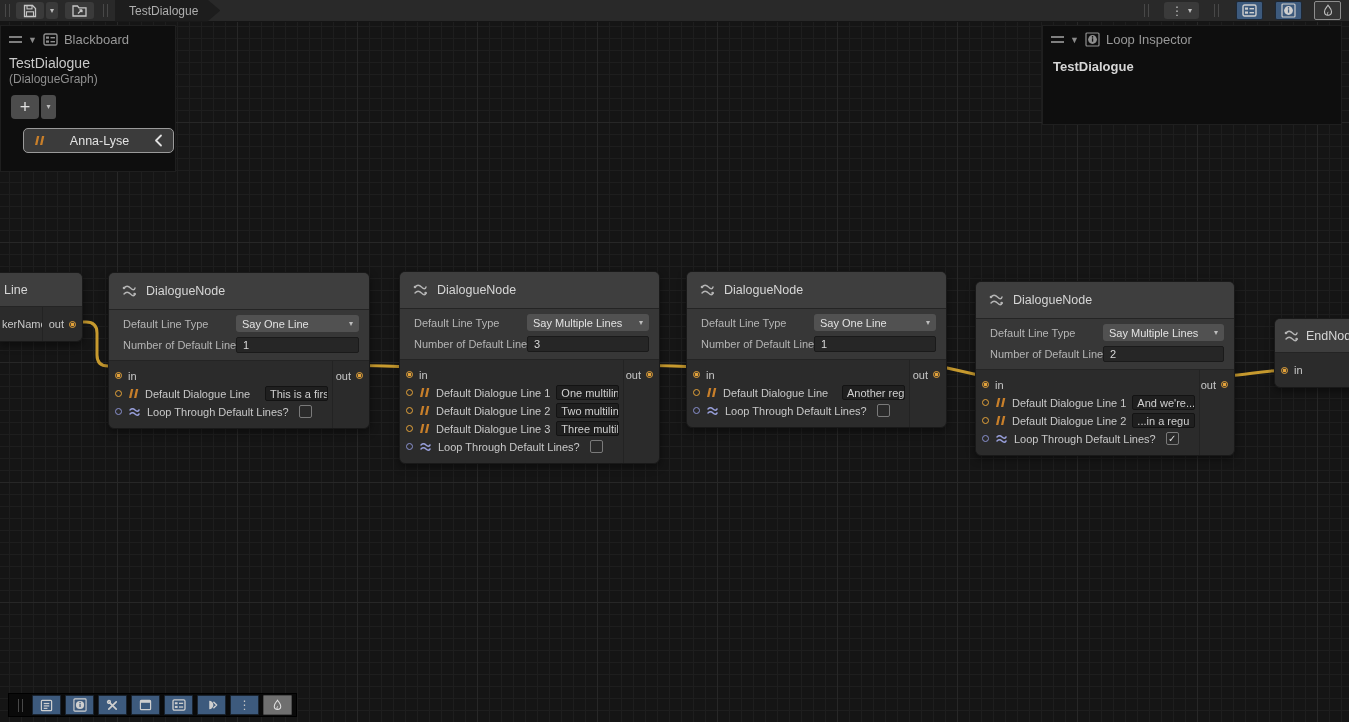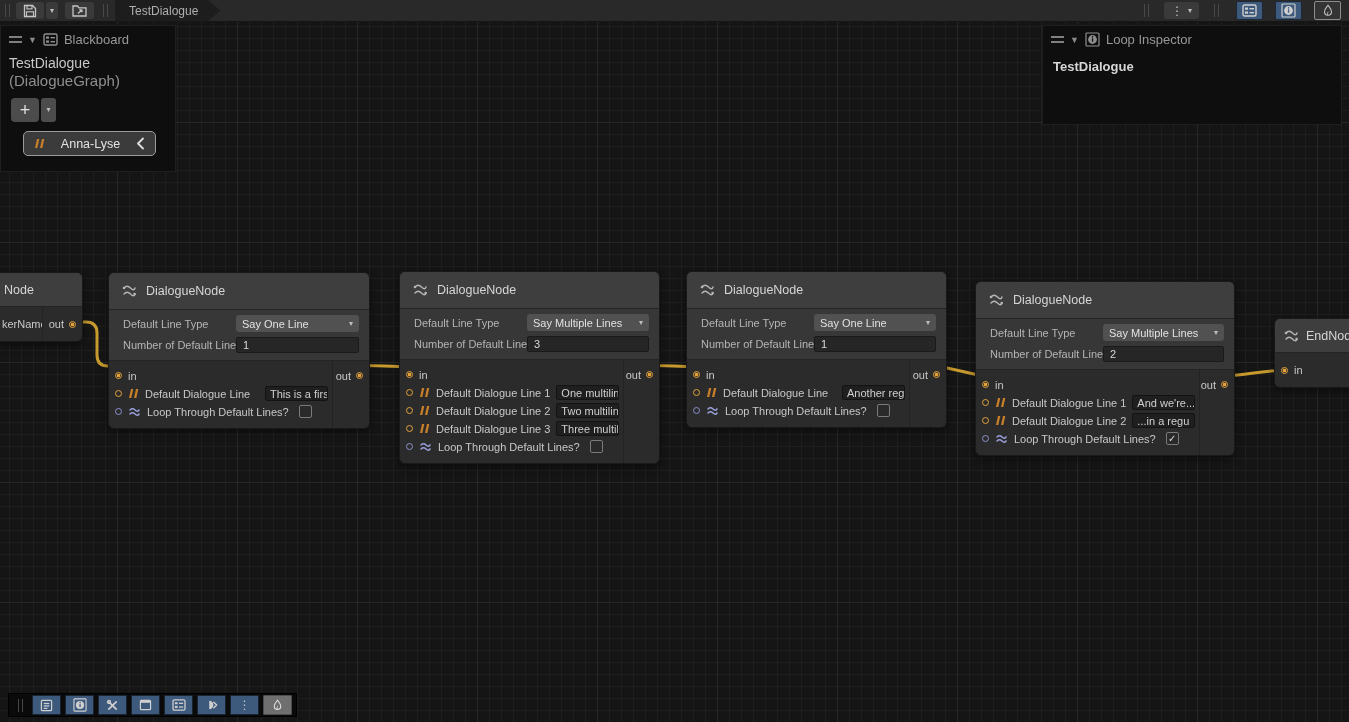--- a/index.html
+++ b/index.html
@@ -42,26 +42,26 @@
   .bbtn.gray{background:#6f6f6f;border-color:#4c4c4c;}
 
   
   .panel{position:absolute;background:#0e0e0e;z-index:20;border:1px solid #1f1f1f;}
   #blackboard{left:0;top:25px;width:176px;height:147px;}
   #inspector{left:1042px;top:25px;width:300px;height:100px;}
   .panel-head{display:flex;align-items:center;gap:6px;padding:6px 8px 4px 8px;color:#989898;font-size:13px;}
   .hhandle{width:13px;height:7px;border-top:2px solid #7f7f7f;border-bottom:2px solid #7f7f7f;flex:0 0 auto;}
   .collapse{font-size:9px;color:#8a8a8a;}
   .bb-name{padding:4px 8px 0 8px;color:#c9c9c9;font-size:14px;}
-  .bb-type{padding:1px 8px;color:#8f8f8f;font-size:15px;}
+  .bb-type{padding:1px 8px;color:#8f8f8f;font-size:12px;}
   .bb-btnrow{display:flex;align-items:center;gap:2px;padding:8px 0 0 10px;}
   .bb-plus{width:28px;height:24px;background:#4c4c4c;border-radius:4px;color:#e0e0e0;font-size:18px;
     display:flex;align-items:center;justify-content:center;line-height:1;}
   .bb-plus-caret{width:15px;height:24px;background:#4c4c4c;border-radius:3px;display:flex;align-items:center;justify-content:center;}
-  .bb-pill{margin:9px 0 0 22px;width:133px;height:25px;background:#3b3b3b;border:1px solid #9a9a9a;
+  .bb-pill{margin:9px 0 0 22px;width:151px;height:25px;background:#3b3b3b;border:1px solid #9a9a9a;
     border-radius:5px;display:flex;align-items:center;padding:0 10px;}
   .bb-pill .pname{flex:1;text-align:center;color:#e2e2e2;font-size:12.5px;}
   .insp-name{padding:8px 10px;color:#d6d6d6;font-size:13px;font-weight:bold;}
 
   
   #wires{position:absolute;left:0;top:0;z-index:2;pointer-events:none;}
   #wires path{stroke:#c79a2e;stroke-width:3;fill:none;stroke-linecap:round;pointer-events:all;}
 
   
   .node{position:absolute;background:#2b2b2b;border:1px solid #191919;border-radius:6px;
@@ -115,21 +115,21 @@
   <svg id="wires" width="1349" height="722">
     <path d="M73 322 H86 Q97 322 97 333 V355 Q97 366 108 366 H117"></path>
     <path d="M360 365.5 C378 365.5 391 366.5 409 366.5"></path>
     <path d="M650 365.5 C668 365.5 678 366.5 696 366.5"></path>
     <path d="M936 365.5 L985 376.5"></path>
     <path d="M1226 375.5 C1248 375.5 1257 370.5 1284 370.5"></path>
   </svg>
 
   <div class="node" id="n0">
     <div class="node-title">
-      <span>Node</span>
+      <span>Line</span>
     </div>
     <div class="n0row">
       <span class="plabel n0label">kerName</span>
       <div class="n0out">
         <span class="plabel">out</span>
         <span class="port filled"></span>
       </div>
     </div>
   </div>
 

